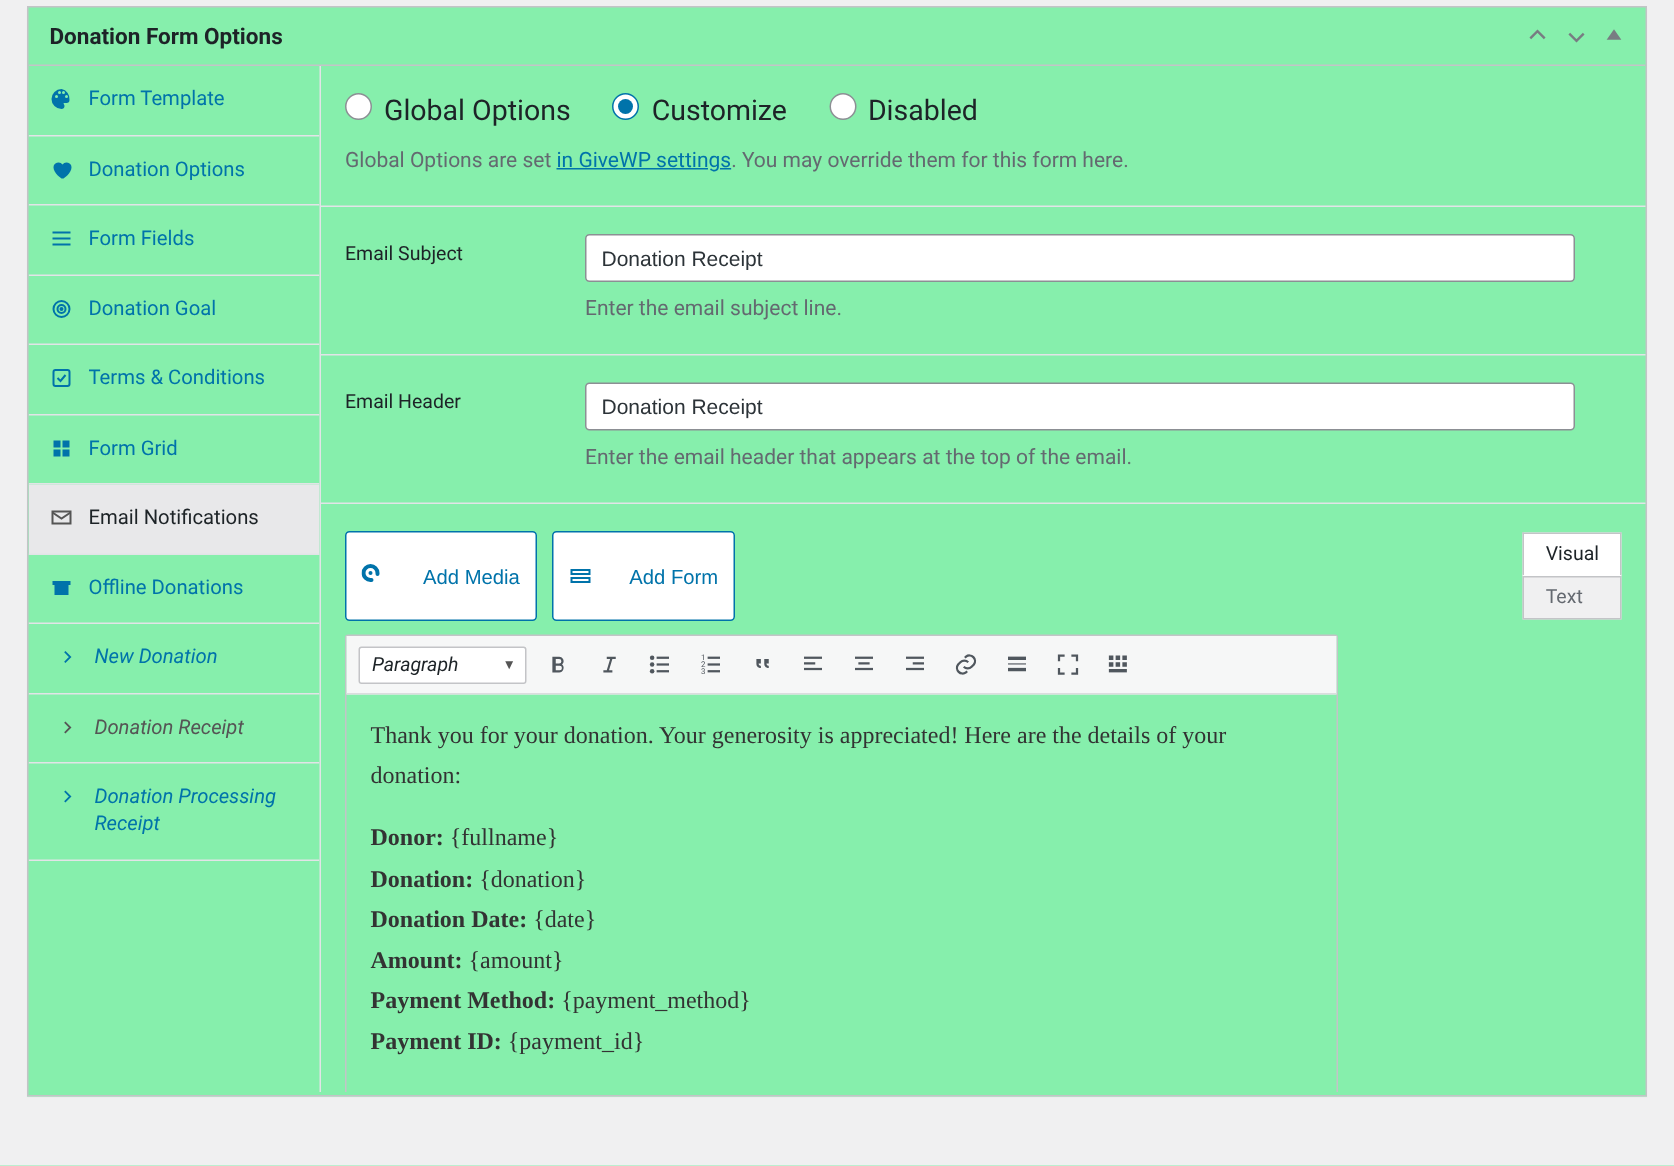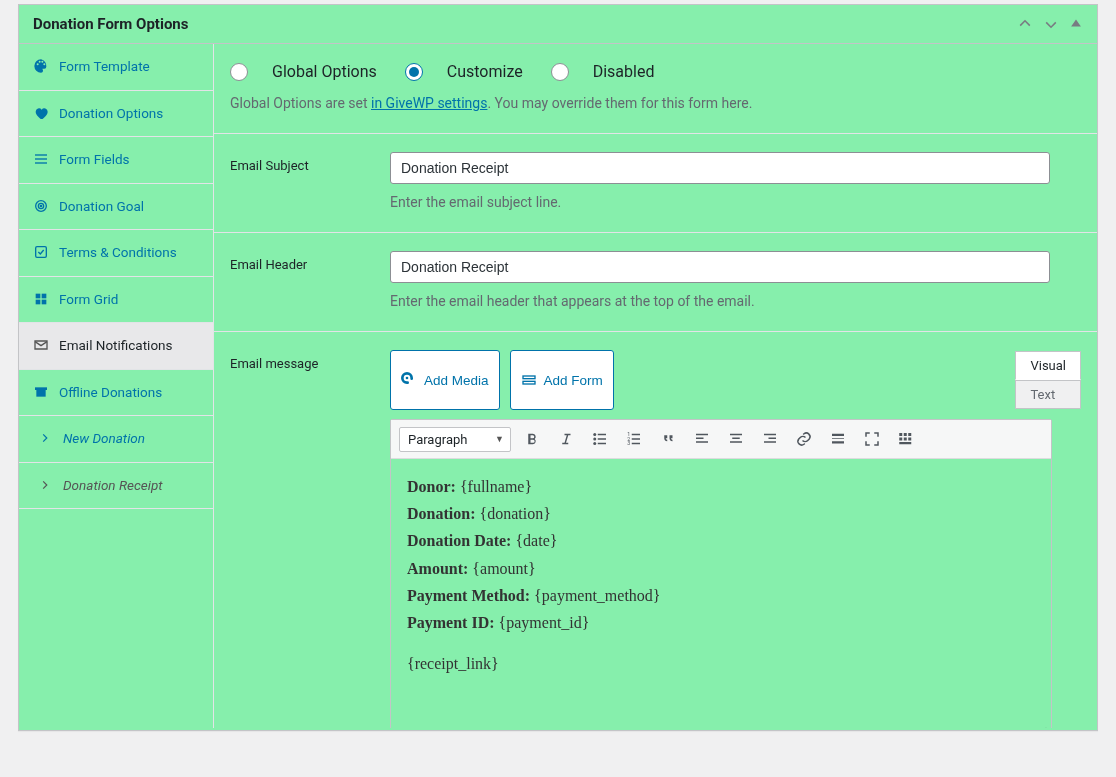--- a/index.html
+++ b/index.html
@@ -73,22 +73,22 @@
   .field-label {
     width:150px; flex:0 0 150px;
     color:#1d2327;
     font-size:13px;
     padding-top:6px;
   }
   .field-control { flex:1; }
 
   .radio-group { display:flex; gap:28px; align-items:center; margin-bottom:14px; }
   .radio {
-    display:flex; align-items:center; gap:24px;
-    font-size:16px; cursor:pointer;
+    display:flex; gap:8px;
+    font-size:19px; cursor:pointer;
   }
   .radio-dot {
     width:18px; height:18px; border:1.5px solid #8c8f94;
     border-radius:50%;
     display:flex; align-items:center; justify-content:center;
     background:#fff;
   }
   .radio.selected .radio-dot { border-color:#0073aa; }
   .radio.selected .radio-dot::after {
     content:""; width:10px; height:10px; border-radius:50%;
@@ -106,21 +106,21 @@
     border-radius:3px;
     background:#fff;
     color:#2c3338;
   }
   .sub-help { color:#646970; font-size:14px; margin-top:10px; }
 
   .editor-toolbar-row {
     display:flex; gap:10px; align-items:center; margin-bottom:10px;
   }
   .wp-btn {
-    display:inline-flex; align-items:center; gap:7px;
+    display:inline-flex; align-items:center; gap:25px;
     border:1px solid #0073aa; color:#0073aa;
     background:#fff; border-radius:3px;
     padding:21px 10px; font-size:13.5px; cursor:pointer;
   }
   .wp-btn svg { width:16px; height:16px; }
   .editor-tabs { margin-left:auto; display:flex;flex-direction:column; }
   .editor-tab {
     padding:6px 14px; border:1px solid #c3c4c7;
     background:#f0f0f1; color:#646970; font-size:13px;
     cursor:pointer;
@@ -140,21 +140,21 @@
     display:flex; align-items:center; gap:8px;
     background:#f6f7f7;
     padding:6px 8px;
     border-bottom:1px solid #dcdcde;
   }
   .format-select {
     border:1px solid #c3c4c7; background:#fff;
     padding:4px 33px 4px 8px;
     font-size:13px; border-radius:2px;
     position:relative; cursor:pointer; min-width:112px;
-    display:flex; align-items:center; justify-content:space-between;
+    display:flex; align-items:center; justify-content:space-between;font-style:italic;
   }
   .format-select::after {
     content:"▼"; font-size:9px; color:#555;
     position:absolute; right:6px;
   }
   .tbtn {
     width:26px; height:26px; display:flex;
     align-items:center; justify-content:center;
     color:#50575e; cursor:pointer; border-radius:2px;
   }
@@ -292,20 +292,28 @@
         <span class="sb-label-wrap"><span class="sb-label">New Donation</span></span>
       </div>
       <div class="sidebar-item sub muted">
         <span class="sb-icon">
             <svg viewBox="0 0 20 20" width="12" height="12" fill="none" stroke="#555" stroke-width="2">
               <polyline points="7,4 13,10 7,16"></polyline>
             </svg>
           </span>
         <span class="sb-label-wrap"><span class="sb-label">Donation Receipt</span></span>
       </div>
+      <div class="sidebar-item sub">
+        <span class="sb-icon">
+            <svg viewBox="0 0 20 20" width="12" height="12" fill="none" stroke="#0073aa" stroke-width="2">
+              <polyline points="7,4 13,10 7,16"></polyline>
+            </svg>
+          </span>
+        <span class="sb-label-wrap"><span class="sb-label">Donation Processing Receipt</span></span>
+      </div>
     </div>
 
     <div class="main">
 
       <div class="field-row">
         <div class="field-control">
           <div class="radio-group">
             <label class="radio">
               <span class="radio-dot"></span>
               <span>Global Options</span>
@@ -335,21 +343,20 @@
 
       <div class="field-row">
         <div class="field-label">Email Header</div>
         <div class="field-control">
           <input class="text-input" type="text" value="Donation Receipt" style="">
           <div class="sub-help">Enter the email header that appears at the top of the email.</div>
         </div>
       </div>
 
       <div class="field-row no-bottom">
-        <div class="field-label">Email message</div>
         <div class="field-control">
           <div class="editor-toolbar-row">
             <button class="wp-btn">
               <span>
                   <svg viewBox="0 0 24 24" fill="currentColor">
                     <path d="M9 4a5 5 0 015 5v1a2 2 0 104 0V9a9 9 0 10-9 9h1a2 2 0 100-4H9a5 5 0 010-10z"></path>
                     <circle cx="9" cy="9" r="2"></circle>
                   </svg>
                 </span>
               <span>Add Media</span>
@@ -458,20 +465,21 @@
                     <rect x="15" y="4" width="4" height="4"></rect>
                     <rect x="3" y="10" width="4" height="4"></rect>
                     <rect x="9" y="10" width="4" height="4"></rect>
                     <rect x="15" y="10" width="4" height="4"></rect>
                     <rect x="3" y="16" width="16" height="3"></rect>
                   </svg>
                 </div>
             </div>
 
             <div class="editor-content">
+              <p>Thank you for your donation. Your generosity is appreciated! Here are the details of your donation:</p>
               <p>
                 <span class="det-line"><strong>Donor:</strong><span> {fullname}</span></span><br>
                 <span class="det-line"><strong>Donation:</strong><span> {donation}</span></span><br>
                 <span class="det-line"><strong>Donation Date:</strong><span> {date}</span></span><br>
                 <span class="det-line"><strong>Amount:</strong><span> {amount}</span></span><br>
                 <span class="det-line"><strong>Payment Method:</strong><span> {payment_method}</span></span><br>
                 <span class="det-line"><strong>Payment ID:</strong><span> {payment_id}</span></span>
               </p>
               <p>{receipt_link}</p>
               <div class="resize-handle"></div>

